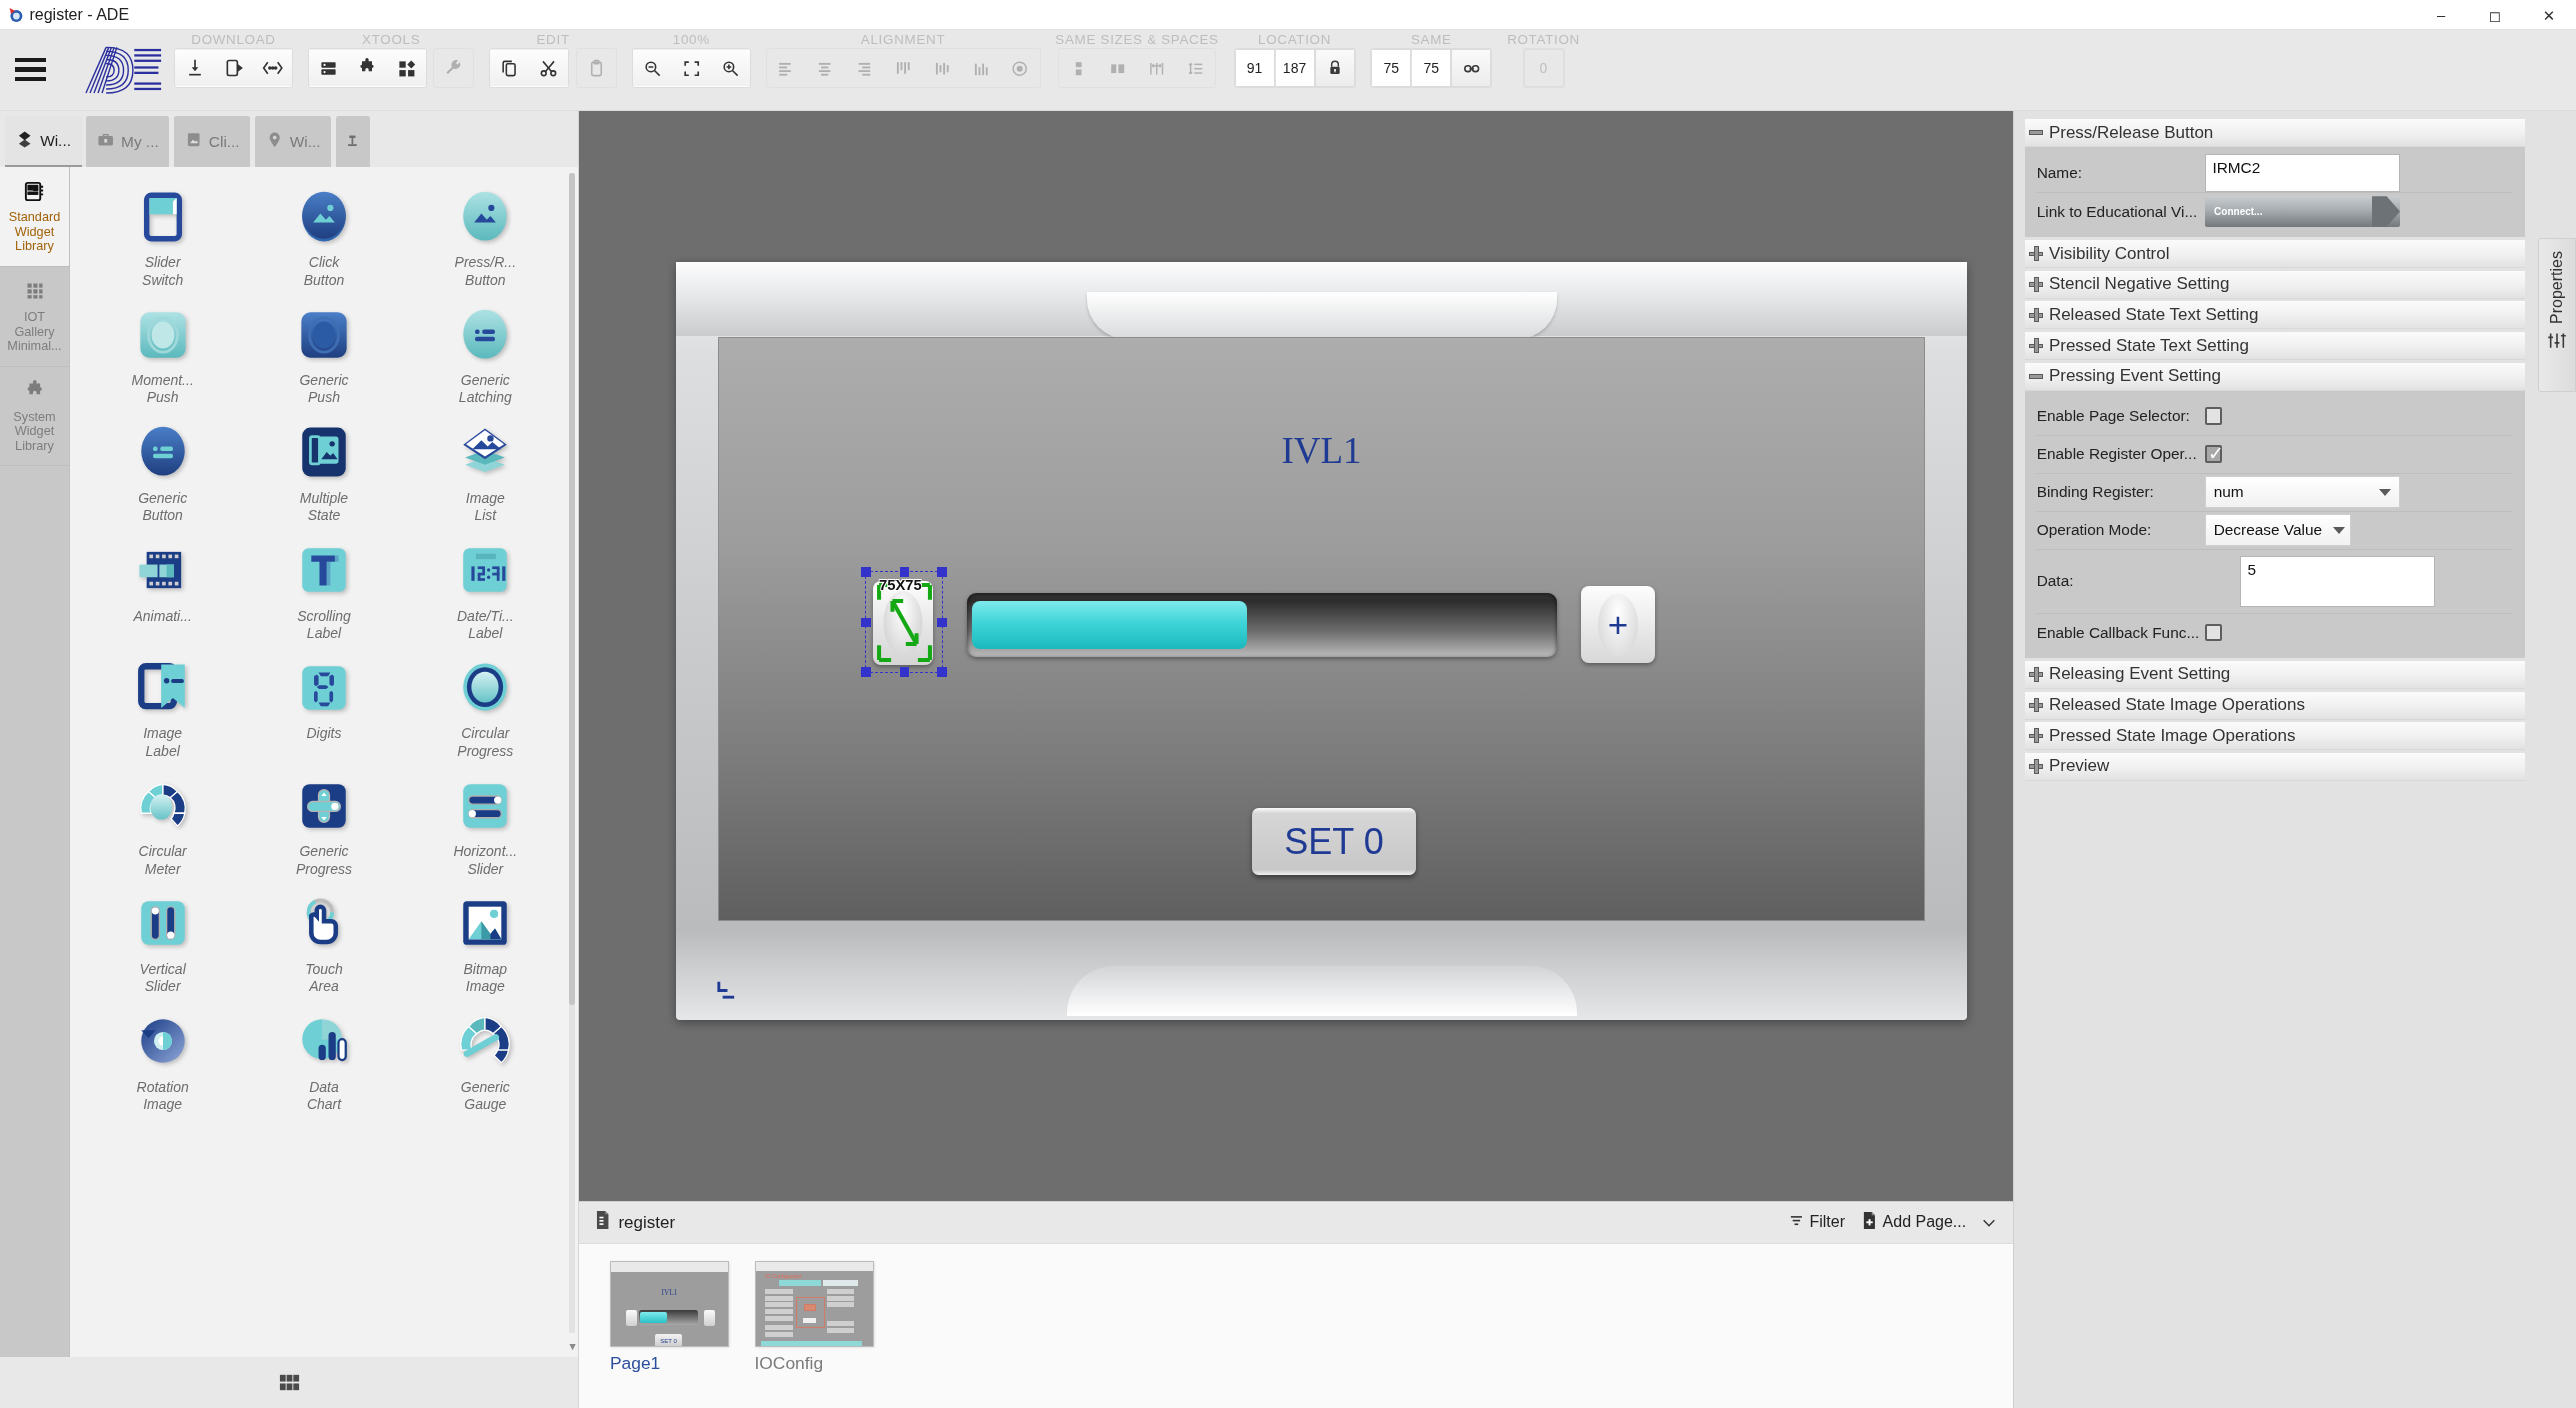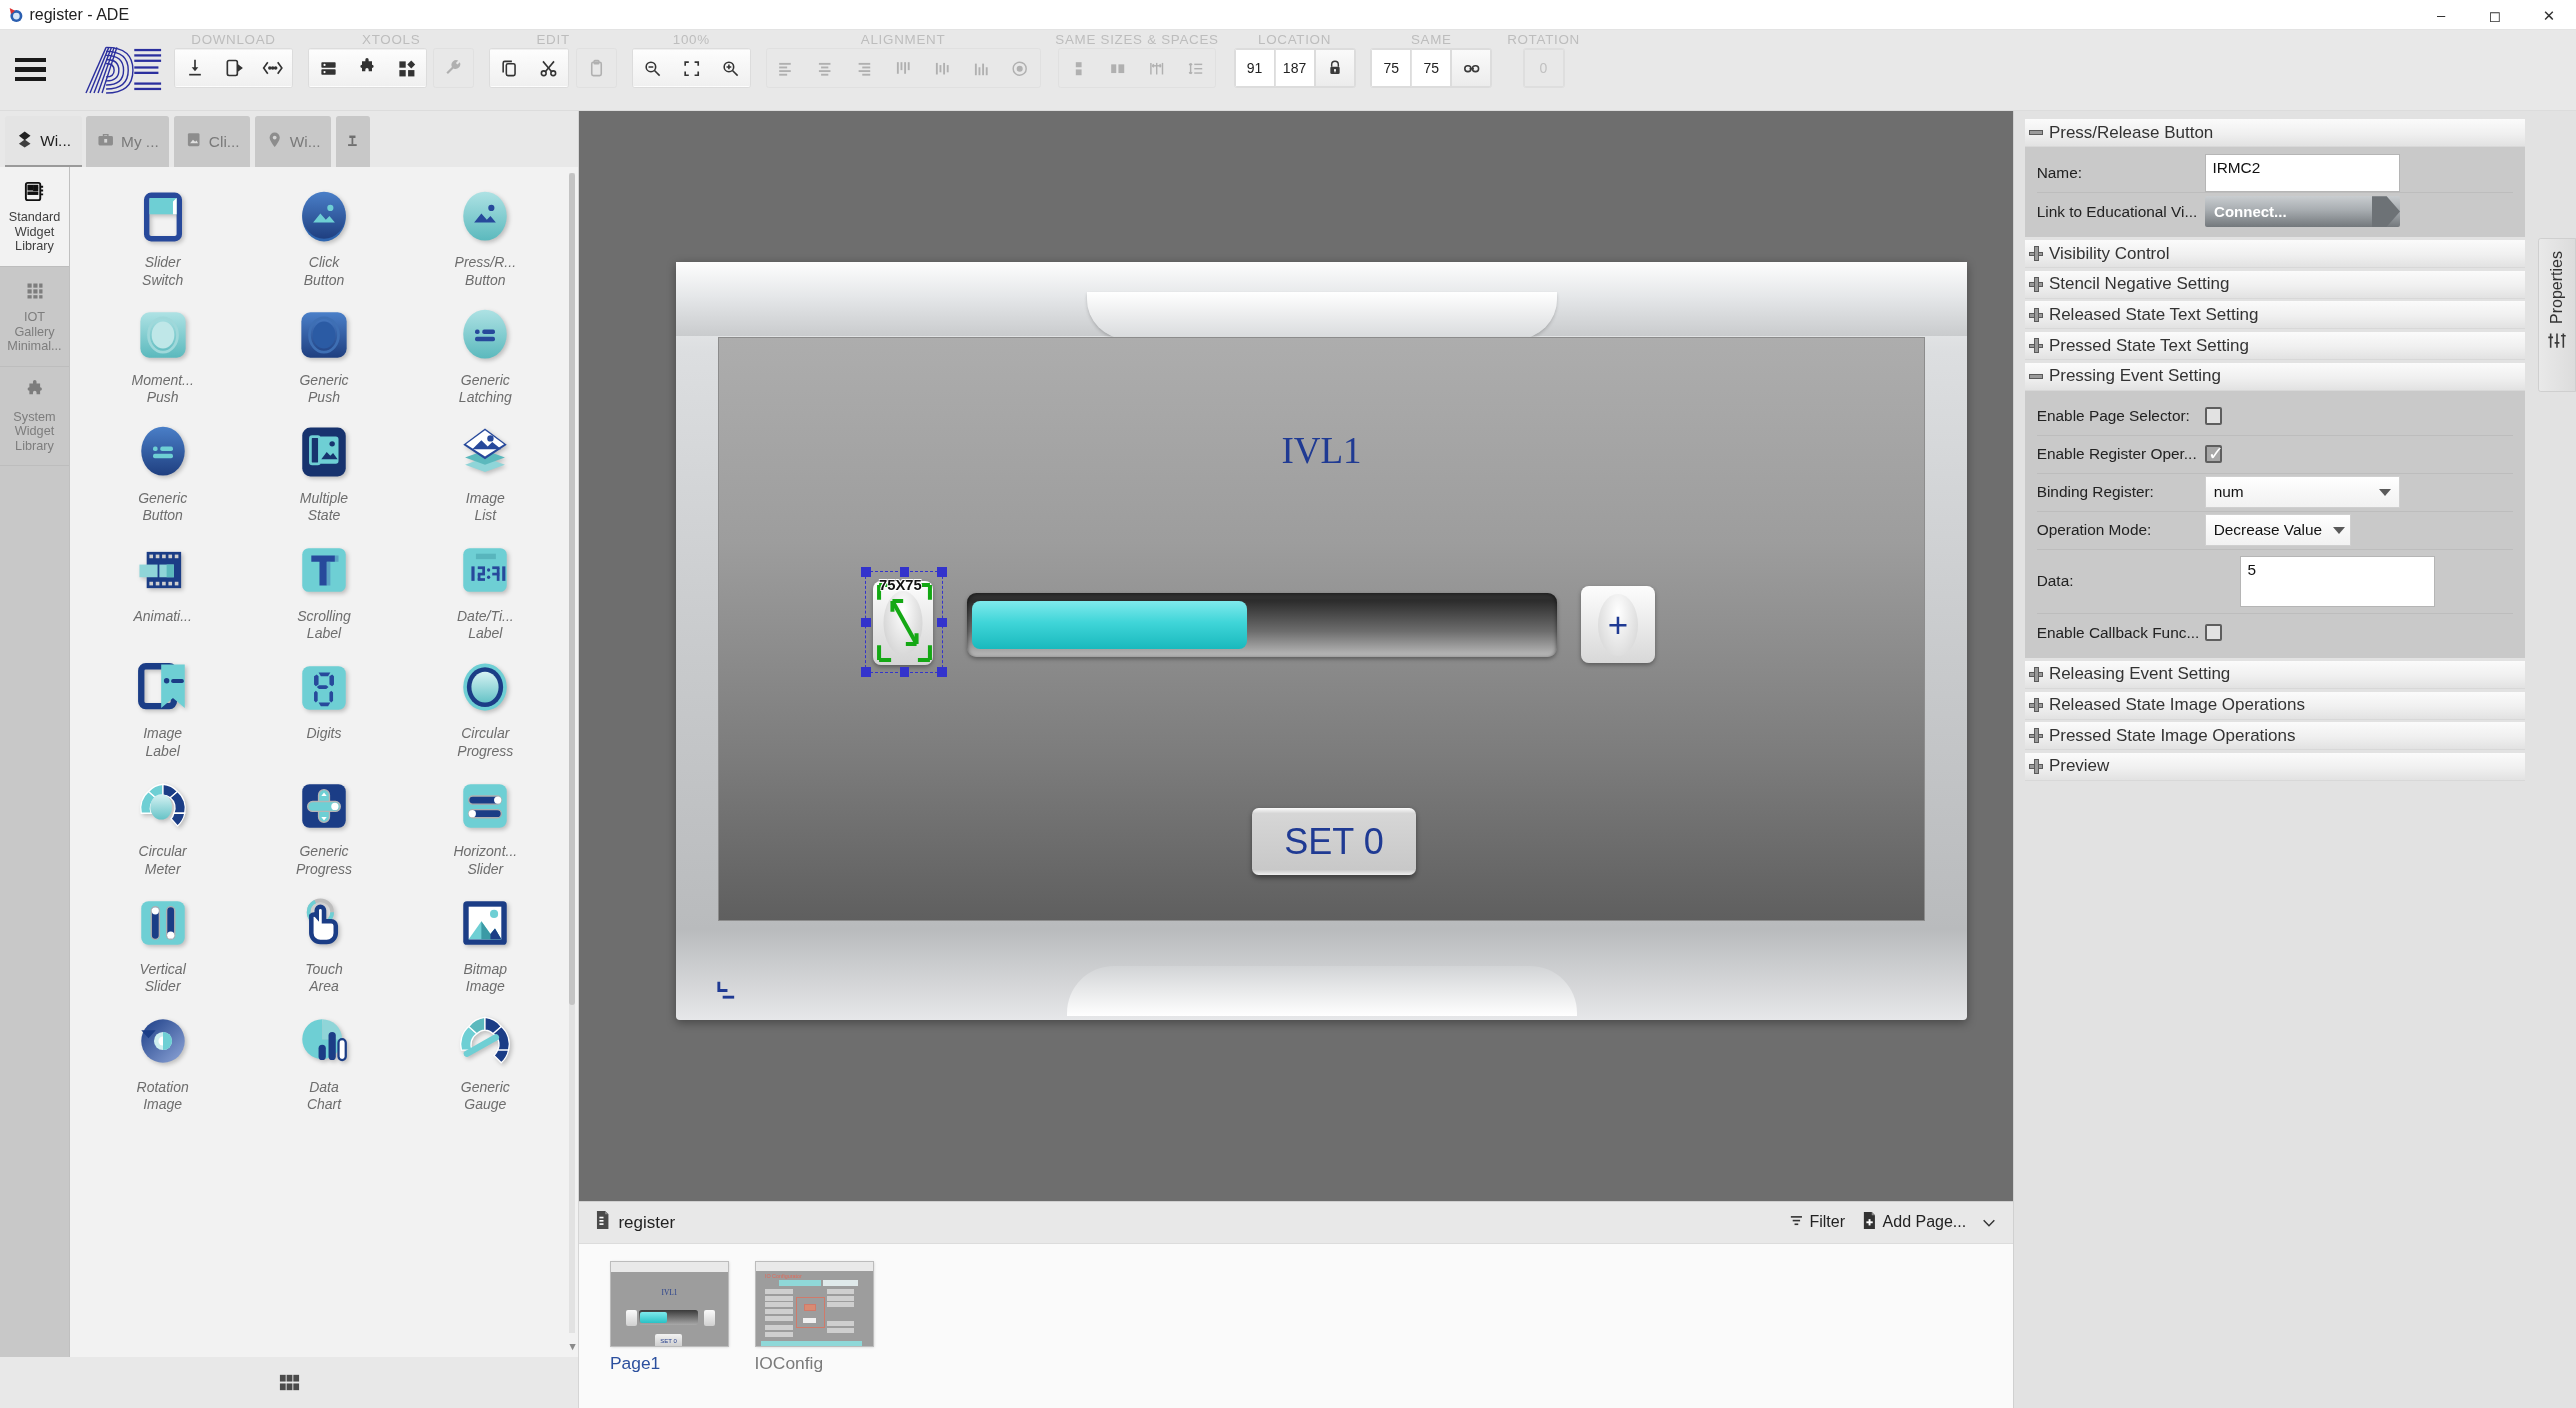--- a/index.html
+++ b/index.html
@@ -53,21 +53,21 @@
   .ltab.pin { padding:0 9.4px; }
   .lbody { flex:1; display:flex; flex-direction:column; background:#cfd8dc; padding-top:0; }
   .searchwrap { padding:9.4px 30px 9.4px 30px; background:#d3dbdf; }
   .searchbox { width:100%; height:48px; background:#fff; border:0.7px solid #cfcfcf;
       font-size:17px; color:#777; padding:0 13.4px; display:flex; align-items:center; }
   .libsplit { flex:1; display:flex; background:#f2f2f2; min-height:0; }
   .libcol { width:70px; background:#c8c8c8; display:flex; flex-direction:column;
       border-right:0.7px solid #c0c0c0;}
   .libitem { padding:9.4px 4px 12px 4px; text-align:center; font-size:12.7px; line-height:1.15;
       color:#7d7d7d; border-bottom:0.7px solid #bdbdbd; }
-  .libitem.active { background:#f2f2f2; color:#404040; }
+  .libitem.active { background:#f2f2f2; color:#a16207; }
   .libitem .li-ico { height:29.5px; display:flex; align-items:center; justify-content:center;
       margin-bottom:4px;}
   .gridwrap { flex:1; position:relative; overflow:hidden; background:#f2f2f2; }
   .wgrid { display:grid; grid-template-columns:repeat(3,1fr); padding:8px 12px 0 12px;
       row-gap:4px;font-style:italic; }
   .wcell { display:flex; flex-direction:column; align-items:center; padding-top:9.4px; }
   .wicon { width:64px; height:64px; display:flex; align-items:center; justify-content:center;
       filter:drop-shadow(2px 2.7px 2px rgba(0,0,0,.22)); }
   .wlabel { font-size:14px; color:#6d6d6d; text-align:center; line-height:1.25;
       margin-top:5.4px; white-space:pre-line;}
@@ -183,21 +183,21 @@
   .pm .vbar { position:absolute; top:0; left:5.4px; height:14.8px; width:4.7px; background:#9a9a9a;
      border:0.7px solid #5a5a5a;}
   .sect-body { background:#c9c9c9; padding:6.7px 12px; }
   .prow { display:flex; align-items:center; min-height:38px; border-bottom:0.7px solid #bdbdbd;}
   .prow:last-child { border-bottom:none; }
   .plabel { width:168px; font-size:15.4px; color:#222; }
   .pval { flex:1; display:flex; align-items:center; }
   .tinput { width:195px; height:38px; background:#fff; border:0.7px solid #b5b5b5;
      font-size:15.4px; color:#111; padding:4px 6.7px; position:relative; }
   .connectbtn { width:195px; height:31px; position:relative; display:flex; align-items:center;
-     padding-left:9.4px; font-size:15px; color:#fff; font-weight:bold;
+     padding-left:9.4px; font-size:10px; color:#fff; font-weight:bold;
      background:linear-gradient(180deg,#c9cdd0 0%,#a8adb1 45%,#73787c 100%);
      border-radius:2px;}
   .connectbtn .arrow { position:absolute; right:0; top:0; height:31px; width:28px; }
   .chk { width:17.4px; height:17.4px; border:2px solid #5e5e5e; border-radius:2px; background:#e2e2e2;}
   .chk.on { background:#a7a7a7; position:relative; }
   .chk.on::after { content:"✓"; position:absolute; left:1.3px; top:-5.4px; font-size:19px; color:#fff; }
   .selectbox { height:32px; background:linear-gradient(180deg,#fff,#f1f1f1);
      border:0.7px solid #cfcfcf; display:flex; align-items:center; justify-content:space-between;
      padding:0 8px; font-size:15.4px; color:#111; }
   .selectbox.wide { width:195px; }

